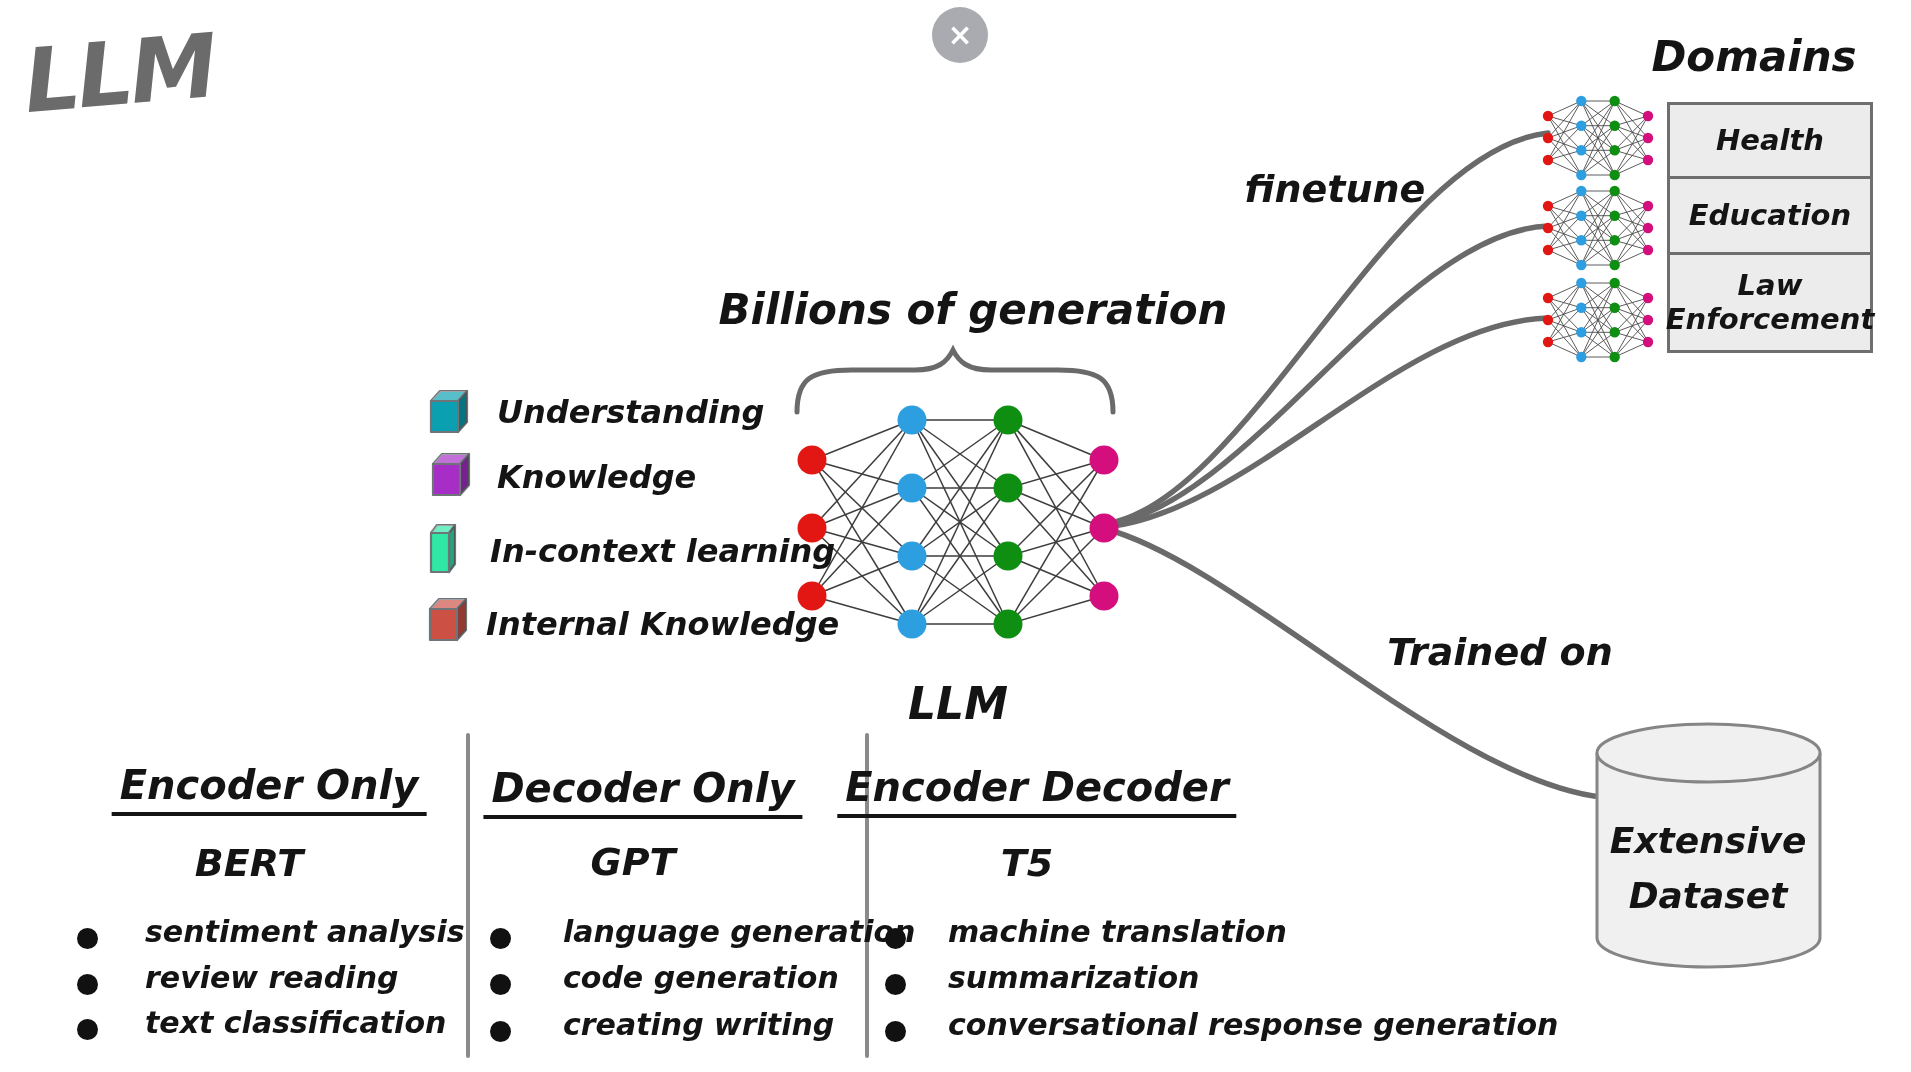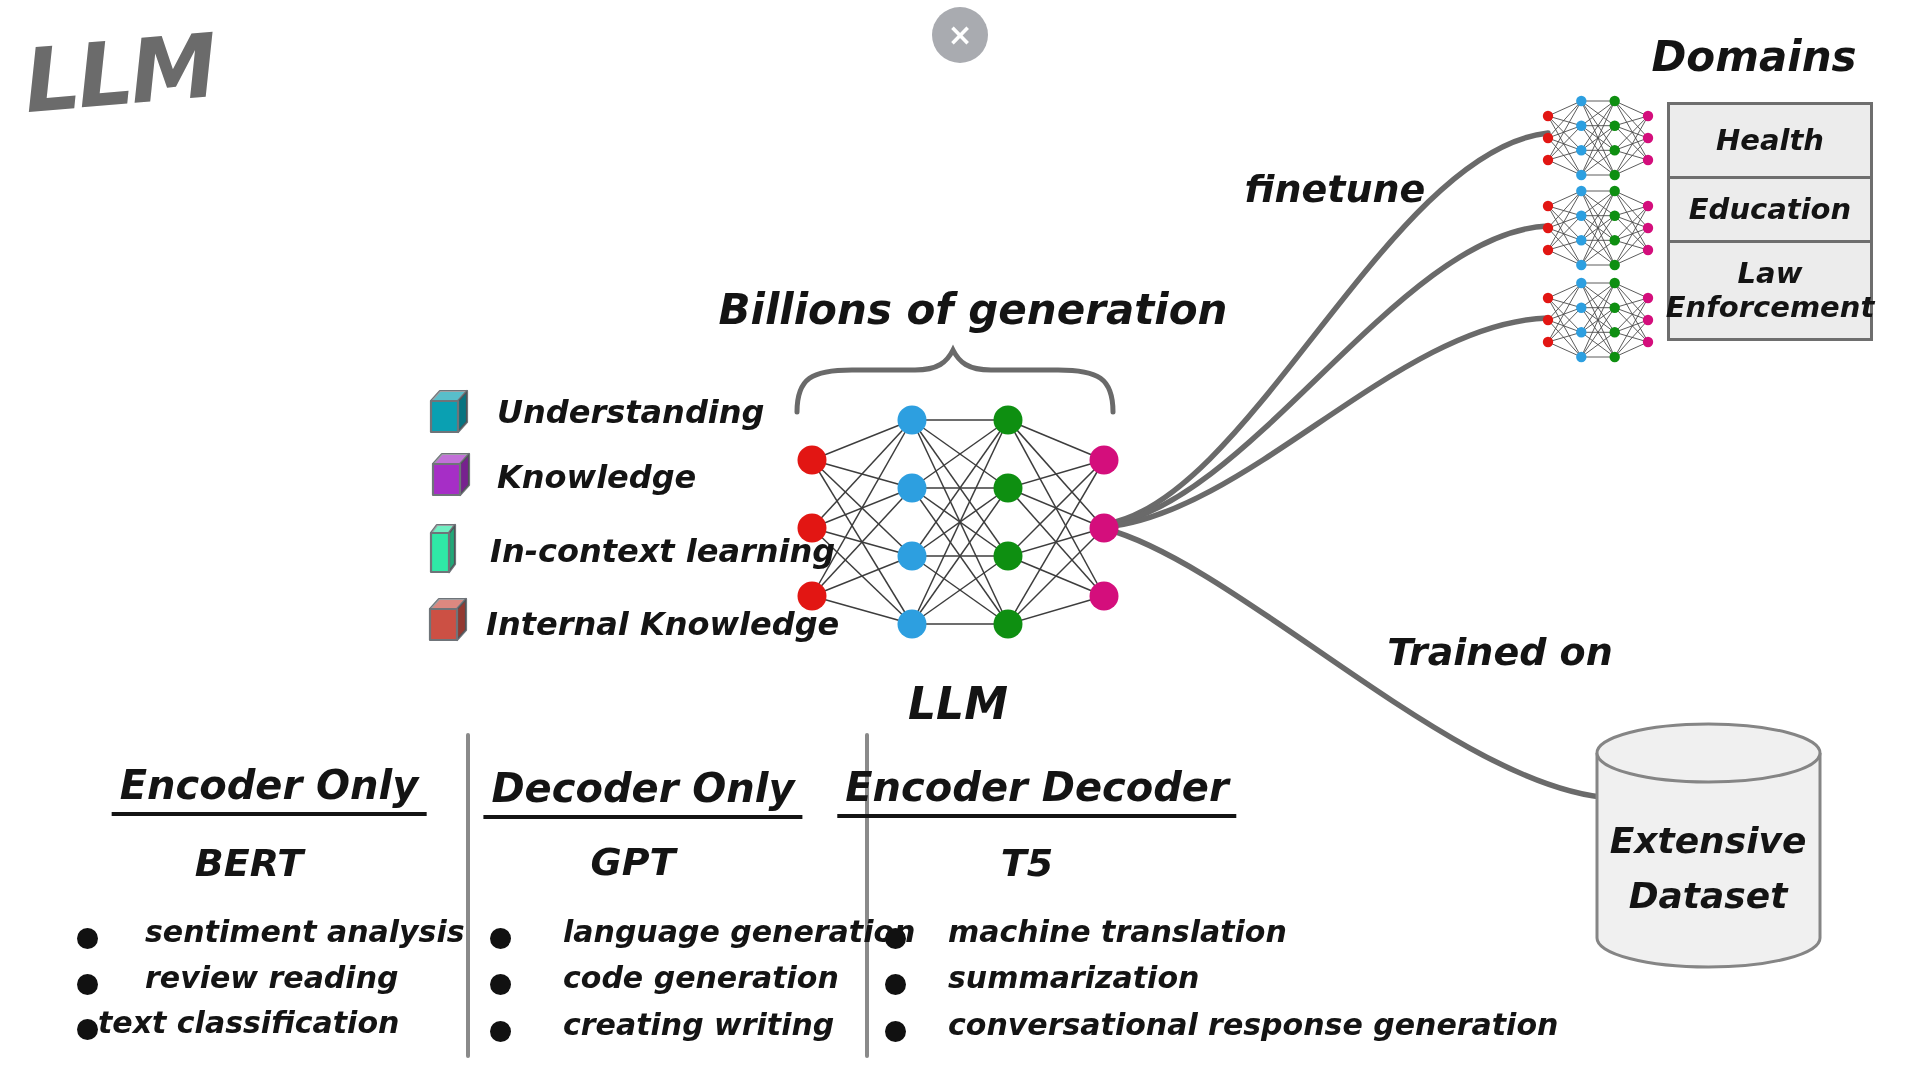--- a/index.html
+++ b/index.html
@@ -327,21 +327,21 @@
   </svg>
   <div class="hw legend-label" style="left:486px;top:624px">Internal Knowledge</div>
 
   <div class="hw ctr net-caption">LLM</div>
   <div class="hw ctr finetune-label">finetune</div>
   <div class="hw ctr trainedon-label">Trained on</div>
 
   <div class="hw ctr domains-title">Domains</div>
   <div class="domains-table">
     <div class="domains-row" style="height:71px">Health</div>
-    <div class="domains-row" style="height:64px">Education</div>
+    <div class="domains-row" style="height:76px">Education</div>
     <div class="domains-row" style="height:98px">Law Enforcement</div>
   </div>
 
   <div class="hw ctr dataset-line1">Extensive</div>
   <div class="hw ctr dataset-line2">Dataset</div>
 
   <div class="divider" style="left:466px;top:733px;height:325px"></div>
   <div class="divider" style="left:865px;top:733px;height:325px"></div>
 
   <div class="hw ctr col-title" style="left:269px;top:789px">Encoder Only</div>
@@ -349,21 +349,21 @@
   <div class="bullet-row" style="left:77px;top:932px">
     <span class="dot"></span>
     <span class="bullet-text" style="margin-left:47px">sentiment analysis</span>
   </div>
   <div class="bullet-row" style="left:77px;top:978px">
     <span class="dot"></span>
     <span class="bullet-text" style="margin-left:47px">review reading</span>
   </div>
   <div class="bullet-row" style="left:77px;top:1023px">
     <span class="dot"></span>
-    <span class="bullet-text" style="">text classification</span>
+    <span class="bullet-text" style="margin-left:47px">text classification</span>
   </div>
 
   <div class="hw ctr col-title" style="left:643px;top:792px">Decoder Only</div>
   <div class="hw ctr col-model" style="left:633px;top:862px">GPT</div>
   <div class="bullet-row" style="left:490px;top:932px">
     <span class="dot"></span>
     <span class="bullet-text" style="margin-left:52px">language generation</span>
   </div>
   <div class="bullet-row" style="left:490px;top:978px">
     <span class="dot"></span>

